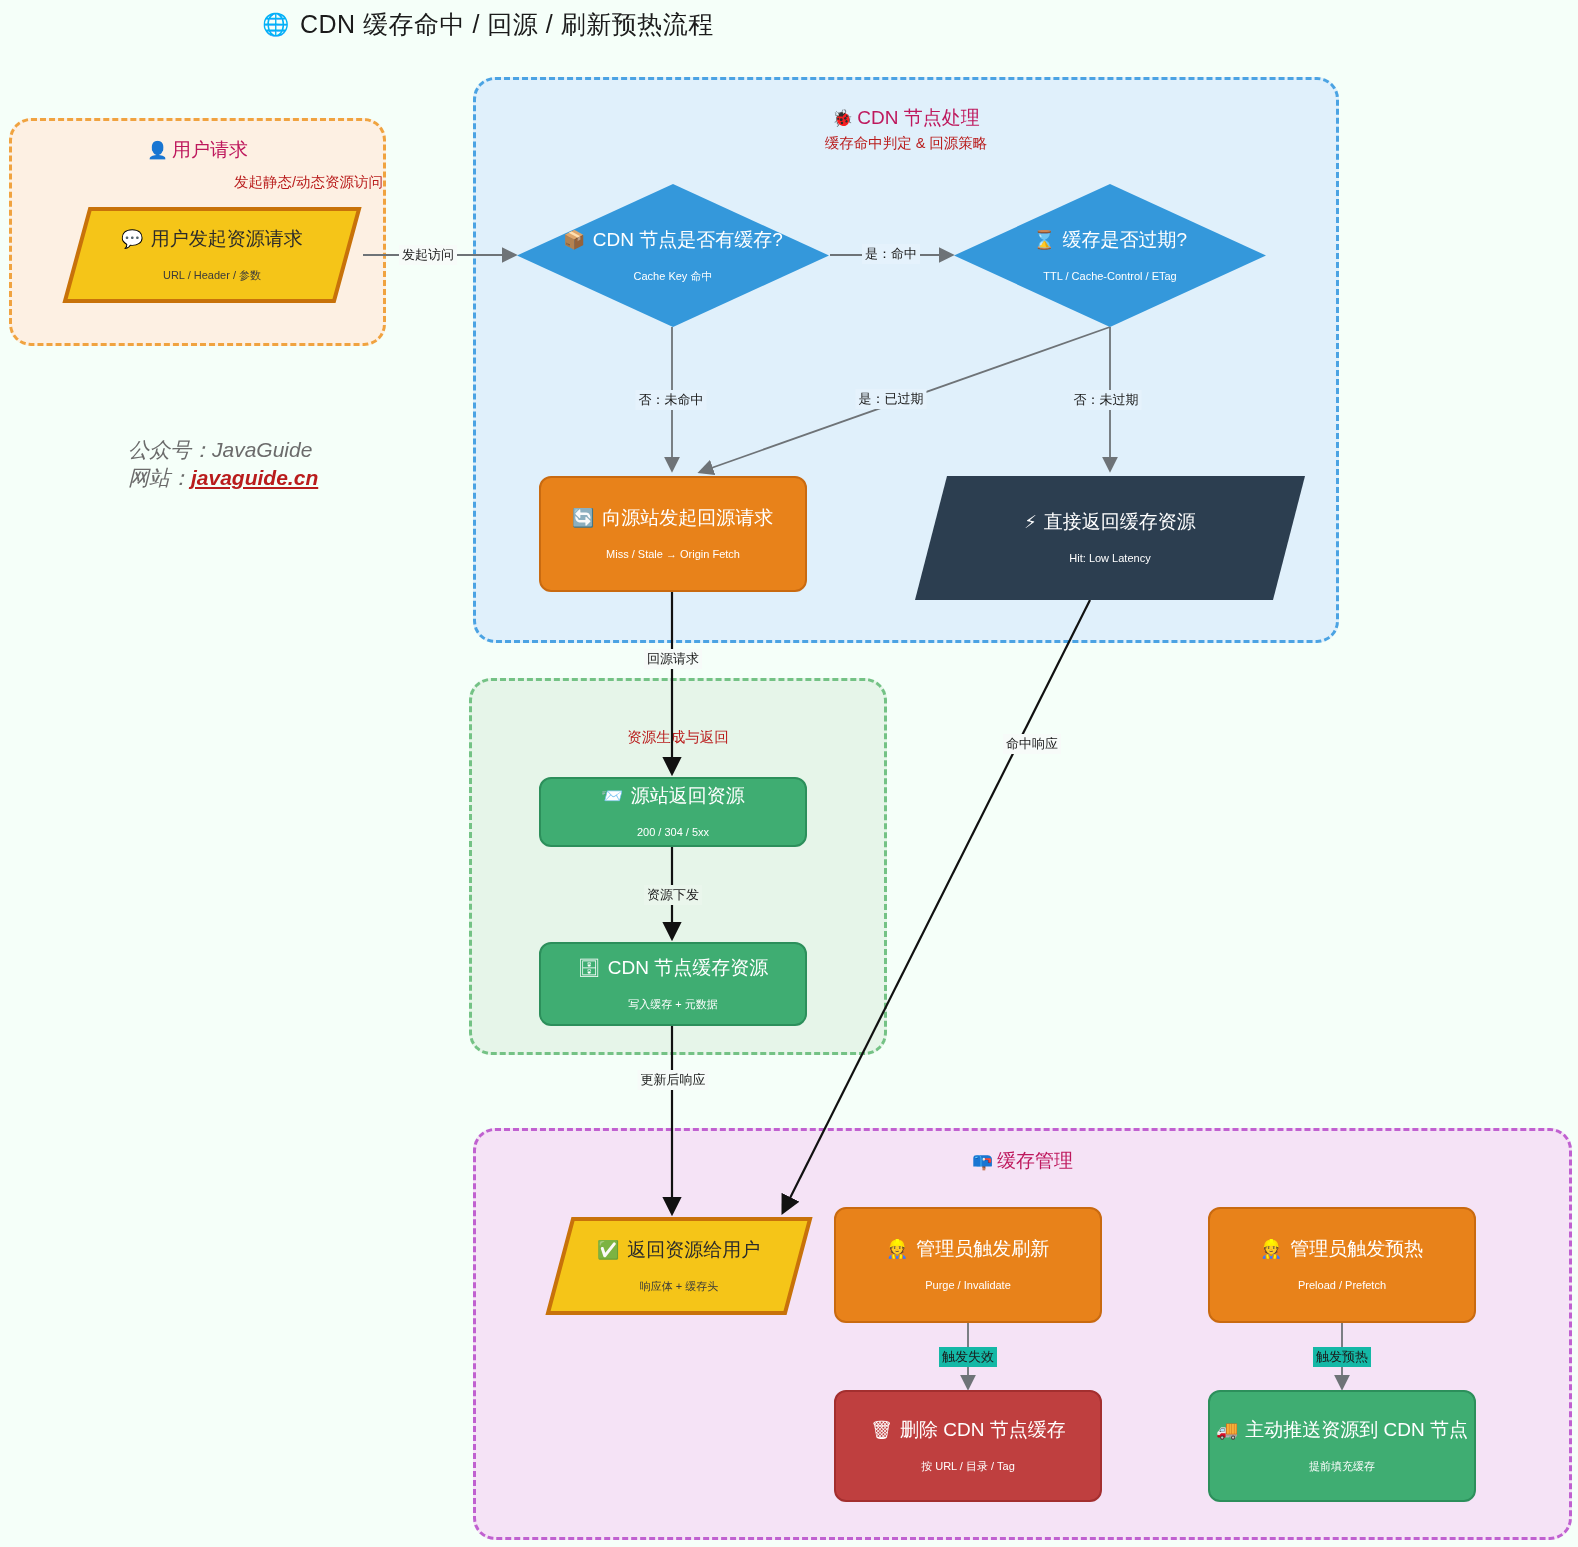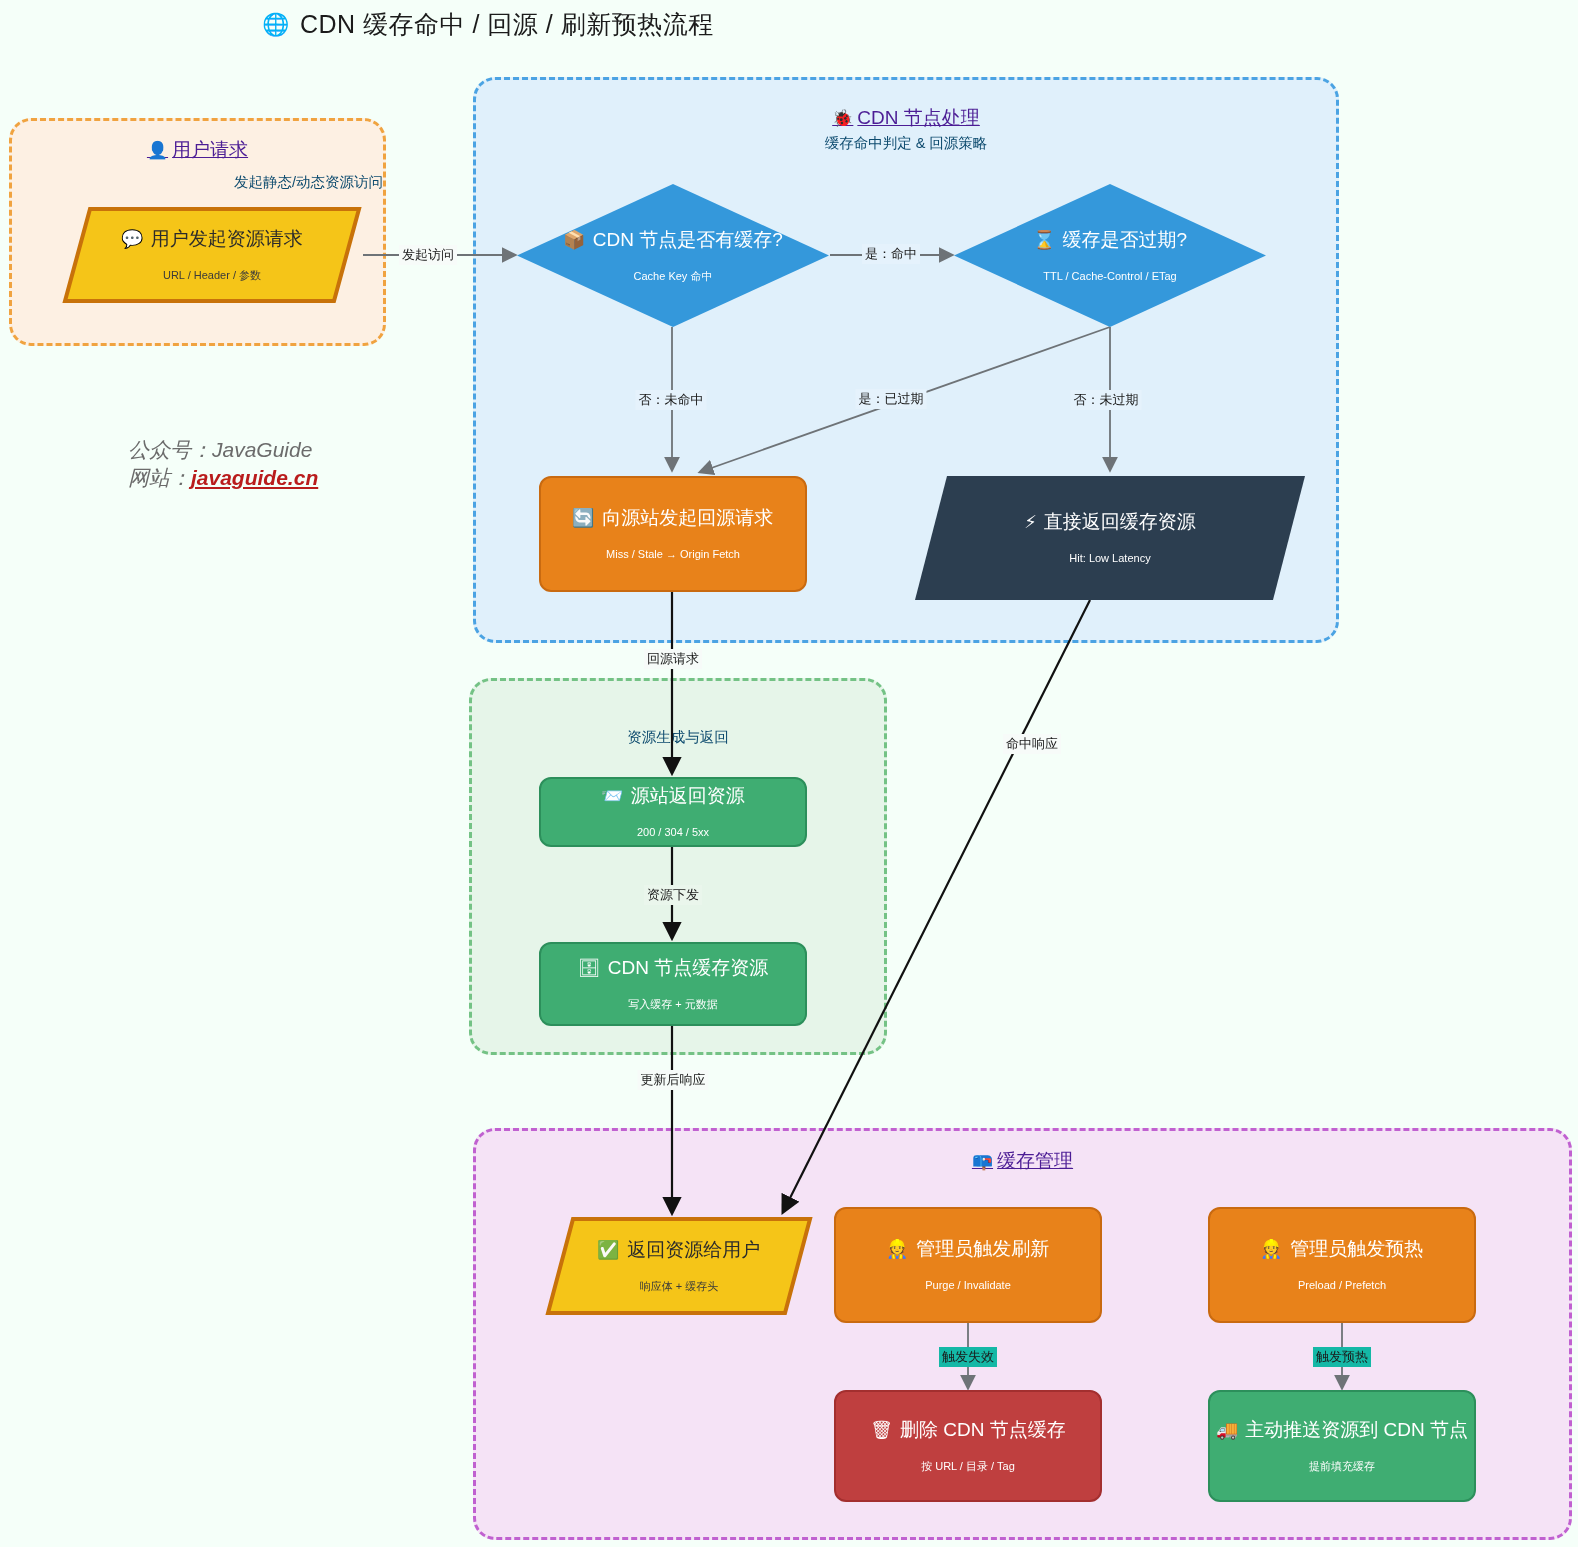--- a/index.html
+++ b/index.html
@@ -49,31 +49,30 @@
   .group {
     position: absolute;
     border-radius: 22px;
     z-index: 0;
   }
   .group-title {
     position: absolute;
     left: 0; right: 0;
     text-align: center;
     font-size: 19px;
-    color: #4c1d95;
-    white-space: nowrap;
-    text-decoration: underline;
+    color: #be185d;
+    white-space: nowrap;
   }
   .group-title .g-ic { margin-right: 4px; font-size: 17px; }
   .group-sub {
     position: absolute;
     left: 0; right: 0;
     text-align: center;
     font-size: 14.5px;
-    color: #0c4a6e;
+    color: #b91c1c;
     white-space: nowrap;
   }
 
   #grp-user {
     left: 9px; top: 118px; width: 371px; height: 222px;
     background: #fdf0e3;
     border: 3px dashed #f0a340;
   }
   #grp-cdn {
     left: 473px; top: 77px; width: 860px; height: 560px;

